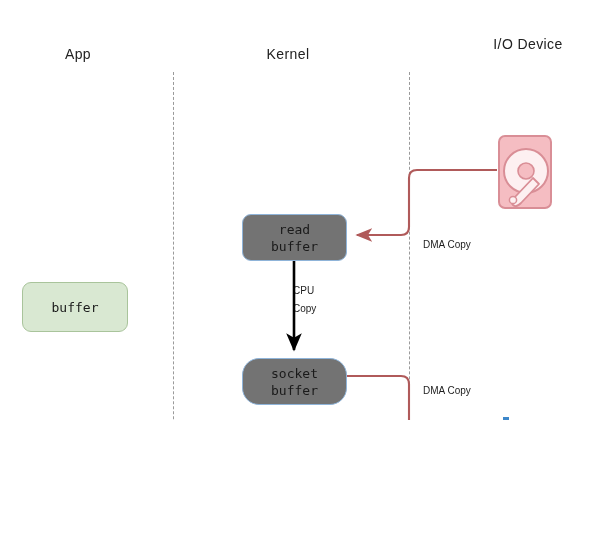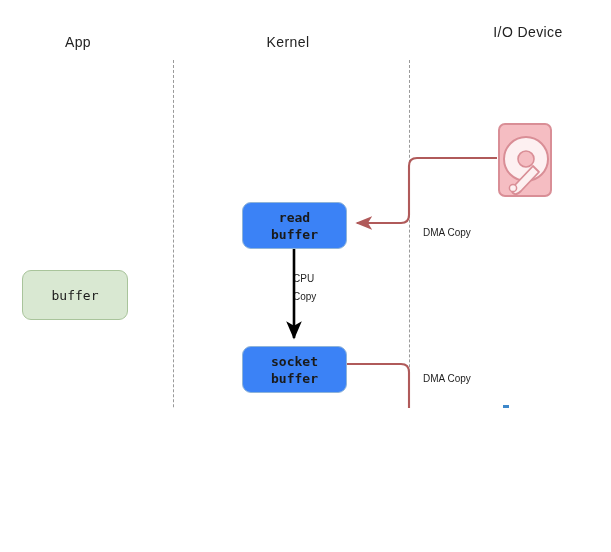--- a/index.html
+++ b/index.html
@@ -9,20 +9,21 @@
   }
   body {
     font-family: "Liberation Sans", sans-serif;
   }
   #canvas {
     position: relative;
     width: 611px;
     height: 408px;
     background: #ffffff;
     overflow: hidden;
+    margin-top: 12px;
   }
   .col-header {
     position: absolute;
     font-family: "Liberation Sans", sans-serif;
     font-size: 14px;
     color: #222222;
     letter-spacing: 0.4px;
     white-space: nowrap;
     text-align: center;
     transform: translateX(-50%);
@@ -46,23 +47,22 @@
     line-height: 17px;
     text-align: center;
     color: #1a1a1a;
     white-space: pre-line;
   }
   .box-green {
     background: #d9e8d2;
     border: 1px solid #a9c49b;
   }
   .box-blue {
-    background: #3b82f6;
+    background: #737373;
     border: 1px solid #8fb4d9;
-    font-weight: bold;
   }
   .edge-label {
     position: absolute;
     font-family: "Liberation Sans", sans-serif;
     font-size: 10px;
     color: #1d1d1d;
     white-space: pre-line;
     line-height: 18px;
   }
   svg.overlay {
@@ -94,21 +94,21 @@
   <div class="col-header" style="left:528px; top:24px;">I/O Device</div>
 
   <div class="divider" style="left:173px;"></div>
   <div class="divider" style="left:409px;"></div>
 
   <div class="node-box box-green" style="left:22px; top:270px; width:106px; height:50px;">buffer</div>
 
   <div class="node-box box-blue" style="left:242px; top:202px; width:105px; height:47px;">read
 buffer</div>
 
-  <div class="node-box box-blue" style="left:242px; top:346px; width:105px; height:47px;">socket
+  <div class="node-box box-blue" style="left:242px; top:346px; width:105px; height:47px;border-radius:17px;">socket
 buffer</div>
 
   <div class="edge-label" style="left:423px; top:224px;">DMA Copy</div>
 
   <div class="edge-label" style="left:293px; top:270px;">CPU
 Copy</div>
 
   <div class="edge-label" style="left:423px; top:370px;">DMA Copy</div>
 
   <svg class="overlay" viewBox="0 0 611 552">

